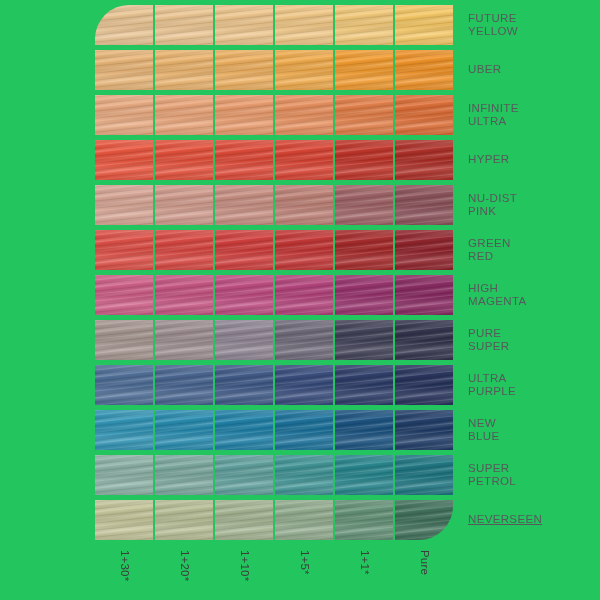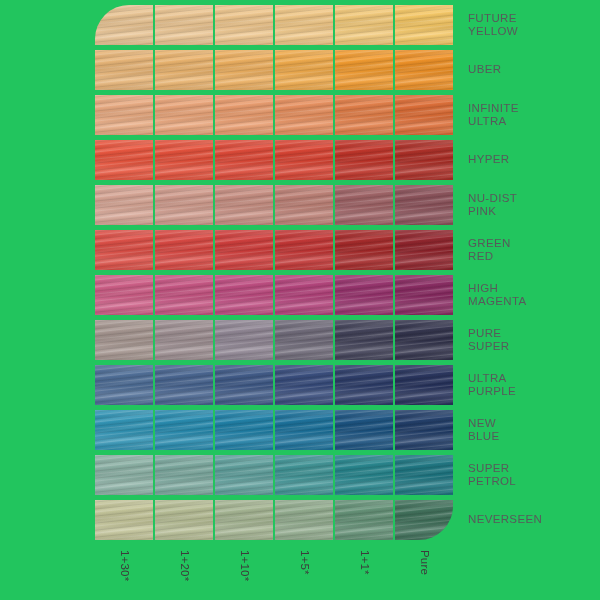--- a/index.html
+++ b/index.html
@@ -106,21 +106,21 @@
     height: 40px;
     margin-bottom: 5px;
     display: flex;
     flex-direction: column;
     justify-content: center;
     color: #58595b;
     font-size: 11.5px;
     line-height: 13.5px;
     letter-spacing: 0.35px;
   }
-  .row-label:last-child { margin-bottom: 0; }
+  .row-label:last-child { margin-bottom: 0; text-decoration: underline; }
   .row-label .line { display: block; white-space: nowrap; }
 
   
   #col-labels {
     position: absolute;
     left: 95px;
     top: 548px;
     width: 361px;
     height: 52px;
     font-size: 0;

